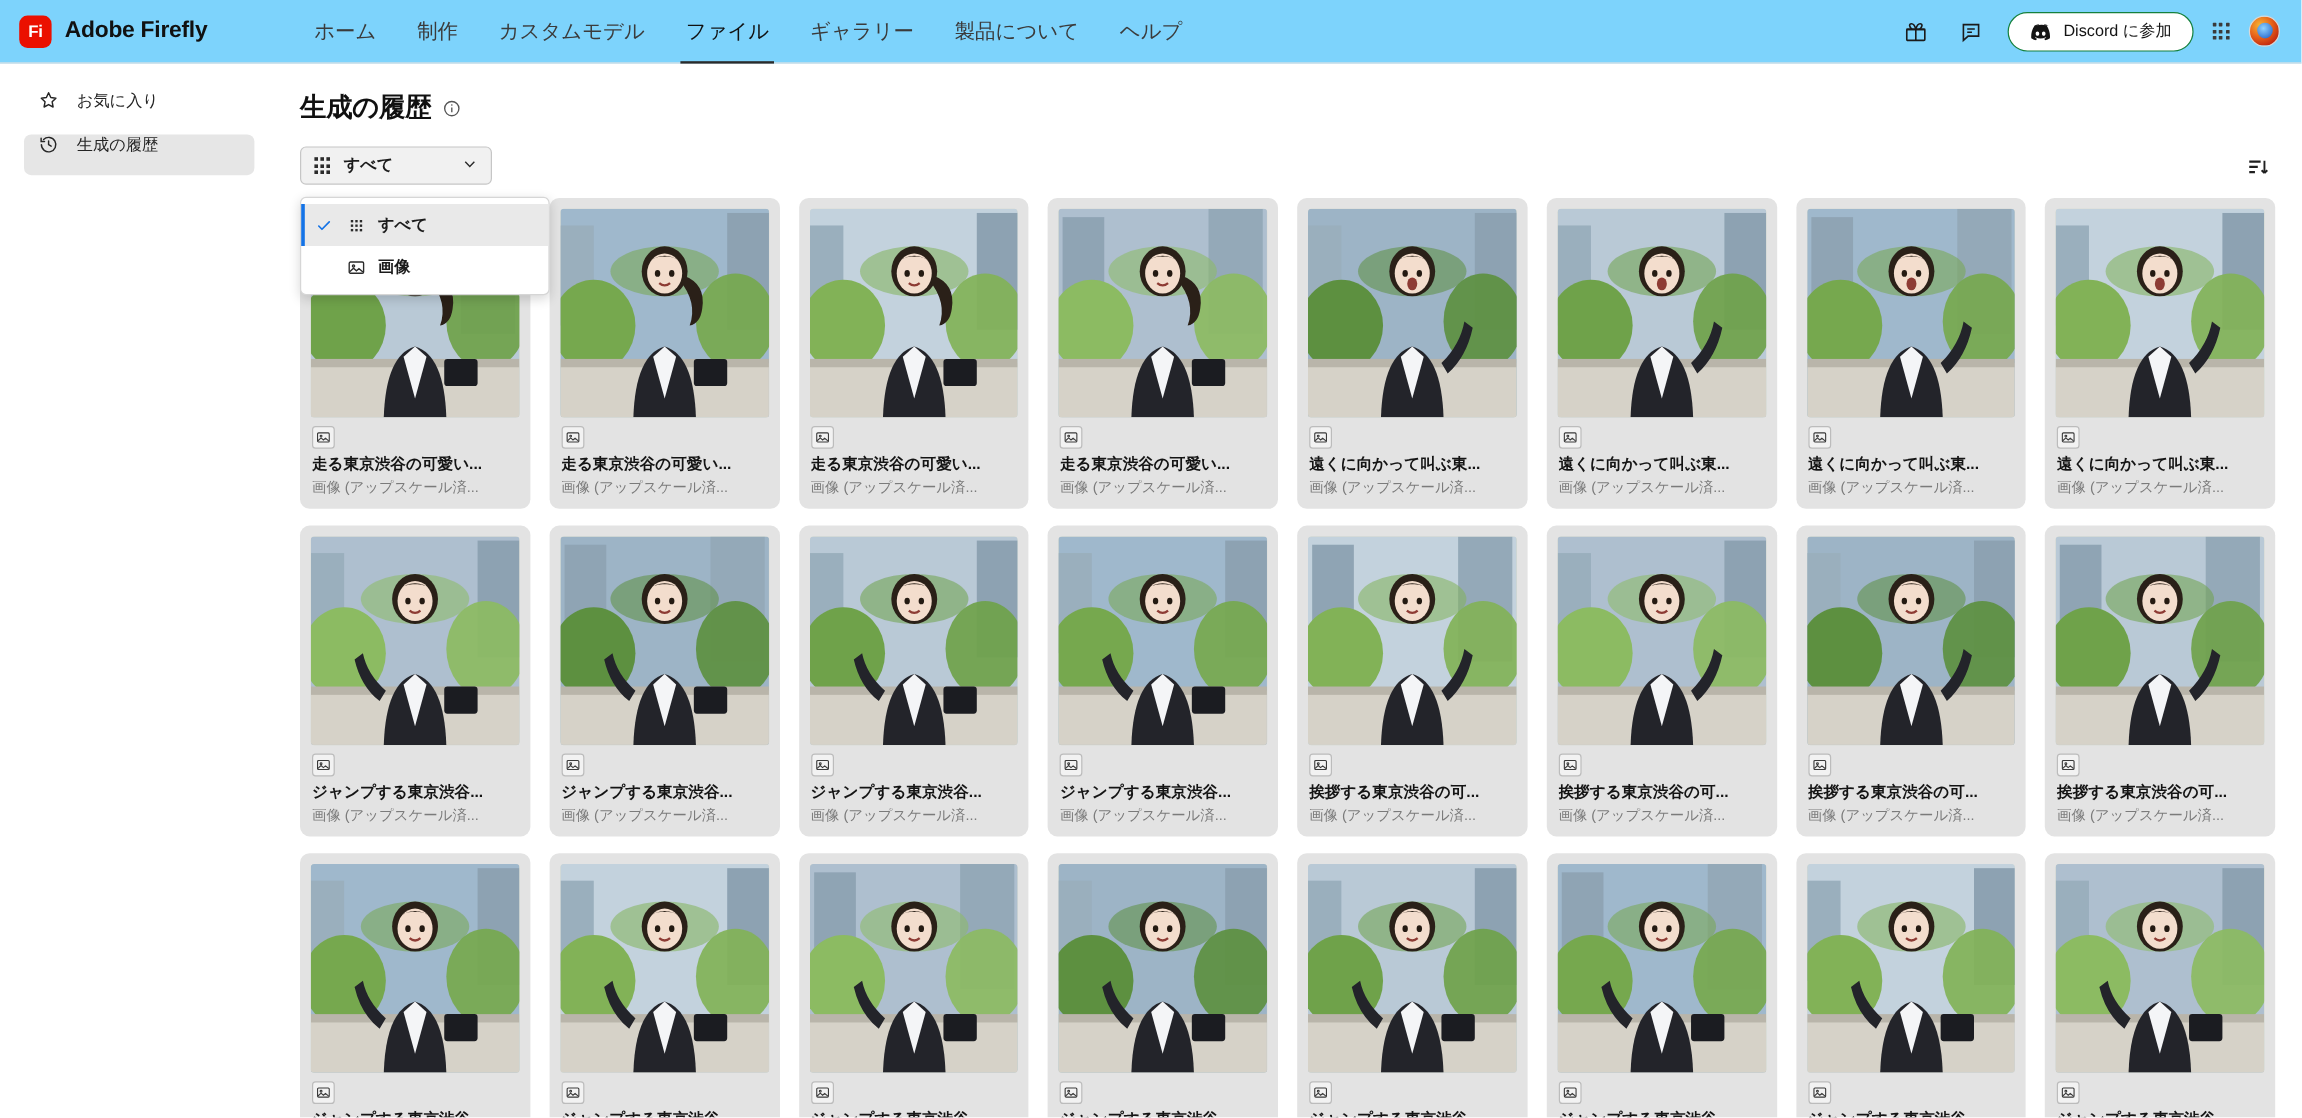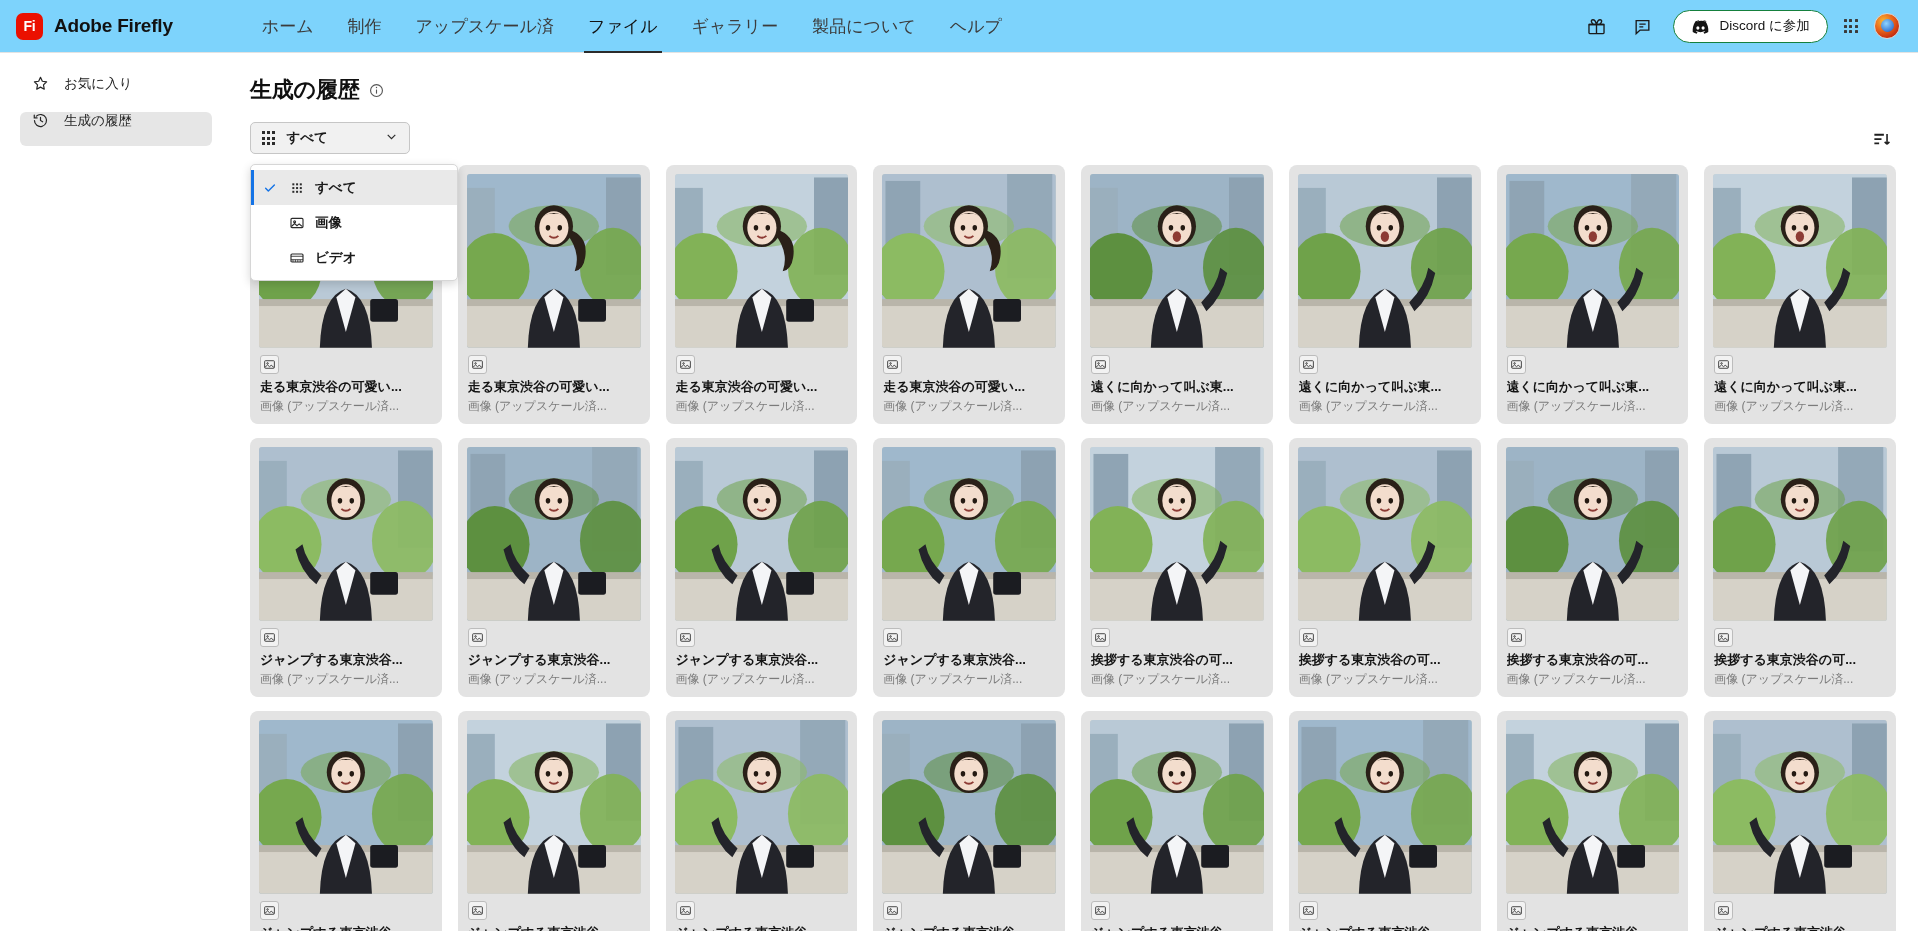--- a/index.html
+++ b/index.html
@@ -163,21 +163,21 @@
 
 <div class="topnav">
   <div class="brand">
     <div class="brand-logo">Fi</div>
     <div class="brand-name">Adobe Firefly</div>
   </div>
 
   <nav class="nav-links" id="navlinks">
       <div class="nav-link">ホーム</div>
       <div class="nav-link">制作</div>
-      <div class="nav-link">アップスケール済</div>
+      <div class="nav-link">カスタムモデル</div>
       <div class="nav-link active">ファイル</div>
       <div class="nav-link">ギャラリー</div>
       <div class="nav-link">製品について</div>
       <div class="nav-link">ヘルプ</div>
     </nav>
 
   <div class="nav-right">
     <div class="icon-btn" title="gift">
       <svg width="19" height="19" viewBox="0 0 24 24" fill="none" stroke="#1b1b1b" stroke-width="1.7">
         <rect x="2.5" y="9.5" width="19" height="11.5" rx="1"></rect>
@@ -303,31 +303,20 @@
             <span class="dd-check"></span>
             <span class="dd-ico">
               <svg width="16" height="16" viewBox="0 0 24 24" fill="none" stroke="#2b2b2b" stroke-width="1.7">
                 <rect x="3" y="5" width="18" height="14" rx="1.6"></rect>
                 <circle cx="8.4" cy="10" r="1.4"></circle>
                 <path d="M3.6 17.2l4.8-4.4 3.6 3.2 3.2-2.6 5 4"></path>
               </svg>
             </span>
             <span>画像</span>
           </div>
-          <div class="dd-item">
-            <span class="dd-check"></span>
-            <span class="dd-ico">
-              <svg width="16" height="16" viewBox="0 0 24 24" fill="none" stroke="#2b2b2b" stroke-width="1.7">
-                <rect x="3" y="6" width="18" height="12" rx="1.6"></rect>
-                <path d="M3 9.4h18M3 14.6h18" stroke-width="1.3"></path>
-                <path d="M6 14.6v3.4M9.6 14.6v3.4M13.2 14.6v3.4M16.8 14.6v3.4" stroke-width="1.2"></path>
-              </svg>
-            </span>
-            <span>ビデオ</span>
-          </div>
         </div>
     </div>
 
     <div class="grid" id="grid">
         <div class="card">
           <div class="thumb">
             <svg viewBox="0 0 100 100" preserveAspectRatio="xMidYMid slice">
               <rect width="100" height="100" fill="#b9c9d6"></rect>
               <rect x="2" y="4" width="20" height="52" fill="#8fa4b4"></rect>
               <rect x="72" y="0" width="26" height="60" fill="#94a9b8"></rect>

